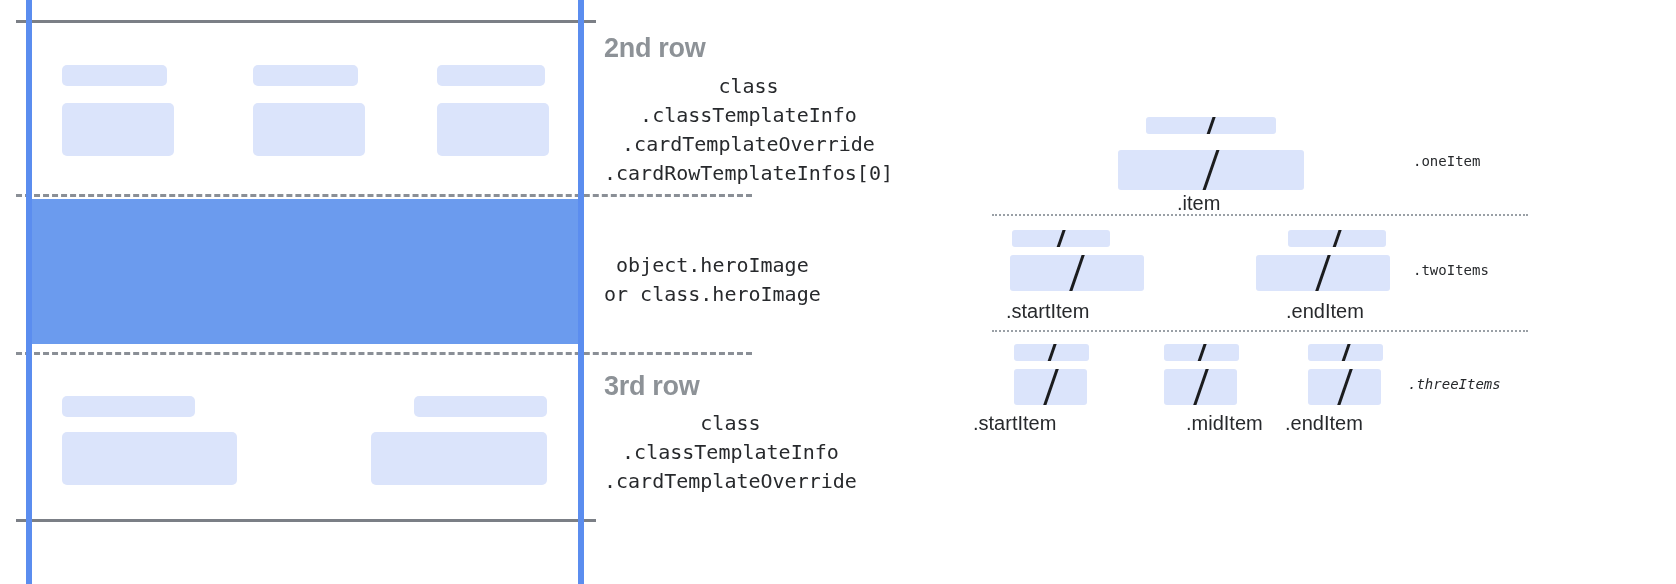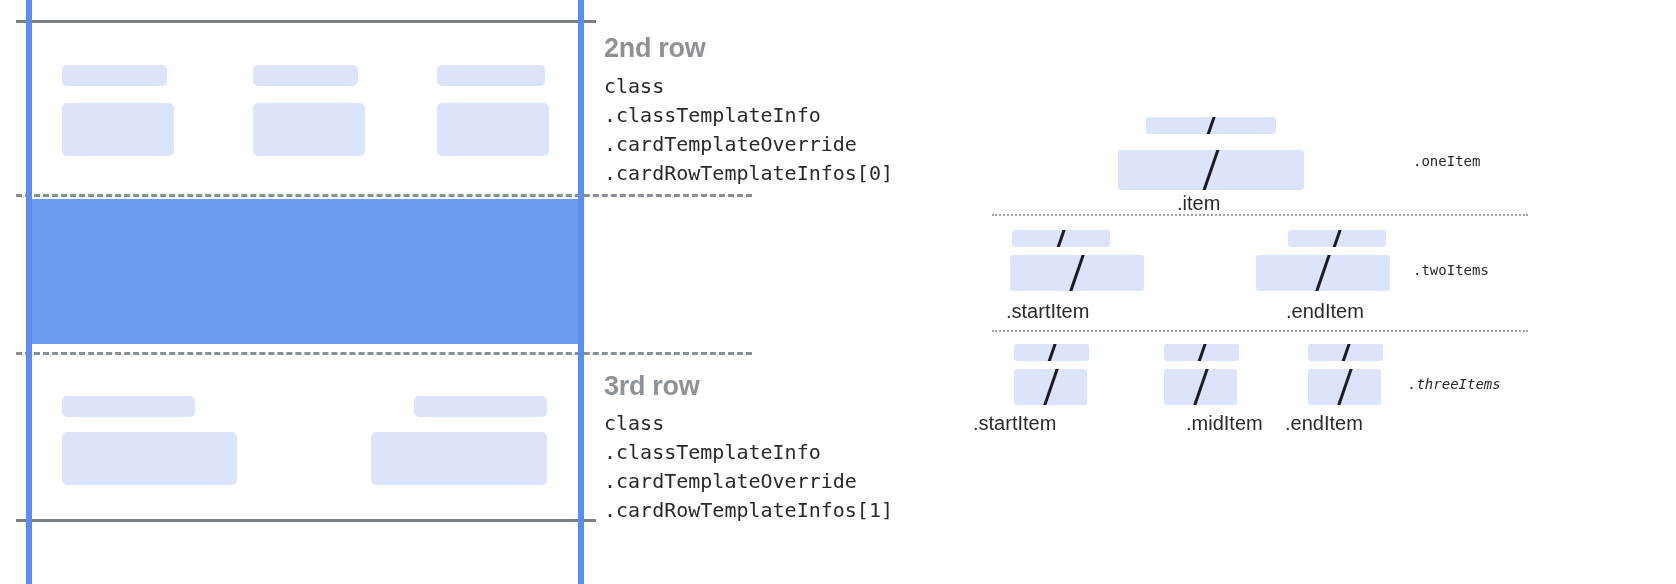--- a/index.html
+++ b/index.html
@@ -2,21 +2,21 @@
 <html><head>
 <meta charset="utf-8">
 <style>
   * { box-sizing: border-box; margin: 0; padding: 0; }
   html, body {
     width: 1676px; height: 584px;
     background: #ffffff;
     font-family: "Liberation Sans", sans-serif;
     overflow: hidden;
   }
-  #root { position: relative; width: 1676px; height: 584px; }
+  #root { position: relative; width: 1676px; height: 584px; text-align: center; }
 
   
   .vline {
     position: absolute;
     width: 6px;
     background: #5b8def;
     top: 0; bottom: 0;
   }
   .vline.left  { left: 26px;  }
   .vline.right { left: 578px; }
@@ -149,24 +149,25 @@
   <div class="ph" style="left:62px;  top:396px; width:133px; height:21px;"></div>
   <div class="ph" style="left:62px;  top:432px; width:175px; height:53px;"></div>
 
   <div class="ph" style="left:414px; top:396px; width:133px; height:21px;"></div>
   <div class="ph" style="left:371px; top:432px; width:176px; height:53px;"></div>
 
   <div class="ann-title" style="left:604px; top:33px;">2nd row</div>
 
   <div class="ann-code" style="left:604px; top:72px;"><span>class</span><br><span>.classTemplateInfo</span><br><span>.cardTemplateOverride</span><br><span>.cardRowTemplateInfos[0]</span></div>
 
+  <div class="ann-code" style="left:604px; top:251px;"><span>object.heroImage</span><br><span>or class.heroImage</span></div>
 
   <div class="ann-title" style="left:604px; top:371px;">3rd row</div>
 
-  <div class="ann-code" style="left:604px; top:409px;"><span>class</span><br><span>.classTemplateInfo</span><br><span>.cardTemplateOverride</span><br><span>.cardRowTemplateInfos[1]</span></div>
+  <div class="ann-code" style="left:604px; top:409px;"><span>class</span><br><span>.classTemplateInfo</span><br><span>.cardTemplateOverride</span><br></div>
 
   <div class="ibox thin" style="left:1146px; top:117px; width:130px; height:17px;">
     <span class="slash"></span>
   </div>
   <div class="ibox" style="left:1118px; top:150px; width:186px; height:40px;">
     <span class="slash"></span>
   </div>
   <div class="ilabel" style="left:1177px; top:192px;">.item</div>
   <div class="igroup-label" style="left:1413px; top:153px;">.oneItem</div>
 

